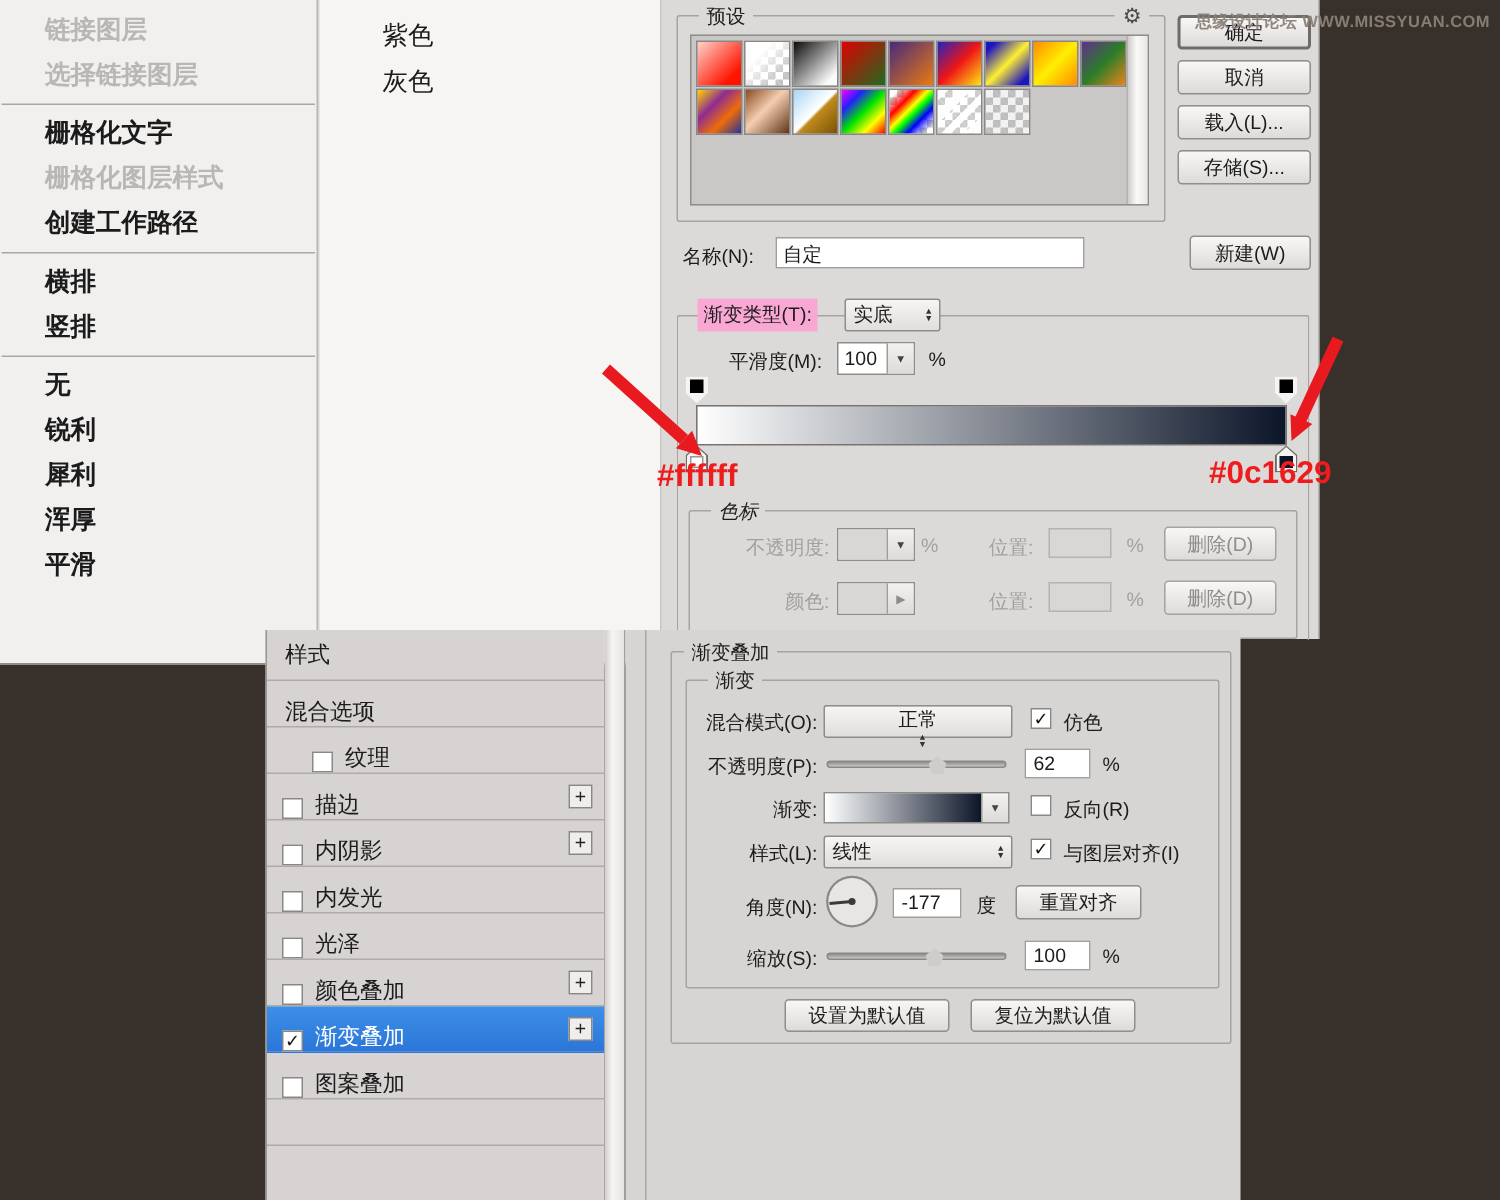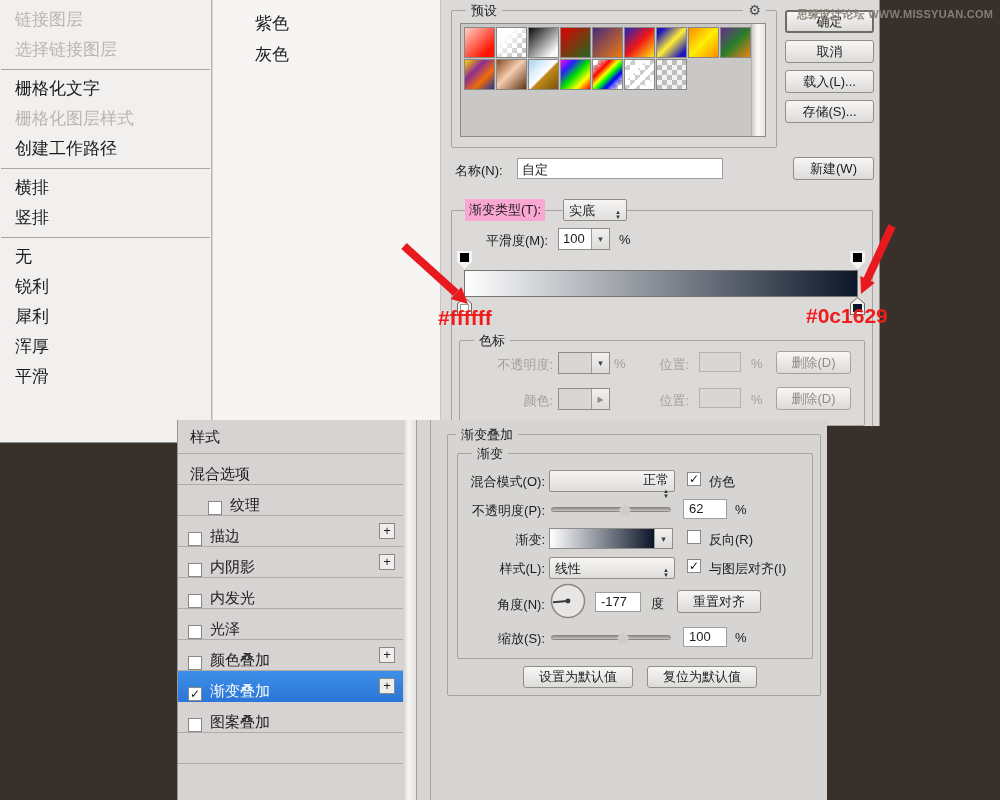--- a/index.html
+++ b/index.html
@@ -4,21 +4,21 @@
 <style>
   html,body{margin:0;padding:0;background:#37302b;}
   #stage{position:relative;width:1000px;height:800px;background:#37302b;overflow:hidden;
          font-family:"Liberation Sans","DejaVu Sans",sans-serif;color:#1c1c1c;}
   .abs{position:absolute;}
 
   
   .ctx-menu{left:0;top:0;width:212px;height:443px;background:#f2f0ef;
             border-right:1px solid #b7b4b1;border-bottom:1px solid #8f8d8a;
             box-sizing:border-box;padding-top:5px;font-size:17px;}
-  .mi{height:30px;line-height:30px;padding-left:15px;color:#1b1b1b;white-space:nowrap;}
+  .mi{height:30px;line-height:30px;padding-left:30px;color:#1b1b1b;white-space:nowrap;font-weight:bold;}
   .mi.dis{color:#b9b6b3;}
   .mi.sel{background:#2f96f0;color:#fff;}
   .sep{height:1px;background:#a9a6a3;margin:4px 1px;}
 
   .submenu{left:212px;top:0;width:228px;height:443px;background:#f7f5f4;
            border-bottom:1px solid #8f8d8a;border-left:1px solid #d8d6d4;
            box-sizing:border-box;padding-top:8px;font-size:17px;}
   .smi{height:31px;line-height:31px;padding-left:42px;}
 
   
@@ -27,23 +27,23 @@
   .pbtn{position:absolute;background:linear-gradient(#f8f7f6,#dddbd9);border:1px solid #908e8b;
         border-radius:3px;text-align:center;font-size:13px;height:23px;line-height:21px;
         box-sizing:border-box;white-space:nowrap;}
   .pbtn.default{border:2px solid #6e6c69;line-height:19px;}
   .pbtn.disbtn{color:#8f8c89;border-color:#a5a29f;}
   .tinput{position:absolute;background:#fff;border:1px solid #a09d9a;box-sizing:border-box;
           font-size:13px;padding:2px 4px;white-space:nowrap;}
   .nbox{position:absolute;background:#fff;border:1px solid #a09d9a;height:20px;width:44px;
         box-sizing:border-box;font-size:13px;padding:1px 5px;}
   .nbox.dis,.combo.dis .cval{background:#d9d7d5;border-color:#b5b2af;}
-  .dd{position:absolute;display:flex;align-items:flex-end;justify-content:space-between;
+  .dd{position:absolute;display:flex;align-items:center;justify-content:space-between;
       background:linear-gradient(#f6f5f4,#e0dedc);border:1px solid #8f8d8a;border-radius:2px;
-      height:22px;padding:0 5px;box-sizing:border-box;font-size:13px;}
+      height:22px;padding:0 5px;box-sizing:border-box;font-size:13px;font-family:Liberation Mono, monospace;}
   .updn{display:flex;flex-direction:column;font-size:6px;line-height:5px;color:#333;margin-left:6px;}
   .combo{position:absolute;display:flex;height:22px;box-sizing:border-box;
          border:1px solid #8f8d8a;background:#fff;font-size:13px;}
   .combo .cval{width:32px;padding:2px 4px;box-sizing:border-box;}
   .combo .cbtn{width:17px;background:linear-gradient(#f2f1f0,#dcdbd9);border-left:1px solid #9f9d9a;
                display:flex;align-items:center;justify-content:center;font-size:9px;color:#444;}
   .cb{width:14px;height:14px;background:#fff;border:1px solid #8a8886;box-sizing:border-box;
       display:flex;align-items:center;justify-content:center;font-size:12px;font-weight:bold;color:#111;}
   .olabel{position:absolute;width:112px;left:16px;text-align:right;font-size:13px;white-space:nowrap;}
   .track{position:absolute;height:5px;width:120px;border-radius:3px;border:1px solid #8a8886;
@@ -224,21 +224,21 @@
     <div class="gradbar"></div>
     <div class="cstop" style="left:16px;">
       <span class="inner"></span>
       <span class="fillsq" style="background:#ffffff;border:1px solid #9a9896;box-sizing:border-box;"></span>
     </div>
     <div class="cstop" style="left:409px;">
       <span class="inner"></span>
       <span class="fillsq" style="background:#0c1629;"></span>
     </div>
 
-    <div class="gbox" style="left:18px;top:340px;width:404px;height:84px;">
+    <div class="gbox" style="left:18px;top:340px;width:404px;height:84px;font-style:italic;">
       <span class="glabel">色标</span>
     </div>
     <span class="abs dislab" style="left:50px;top:356px;width:62px;text-align:right;">不透明度:</span>
     <div class="combo dis" style="left:117px;top:352px;">
       <span class="cval"></span>
       <span class="cbtn">▾</span>
     </div>
     <span class="pct dislab" style="left:173px;top:356px;">%</span>
     <span class="abs dislab" style="left:218px;top:356px;width:30px;text-align:right;">位置:</span>
     <div class="nbox dis" style="left:258px;top:352px;width:42px;"></div>

